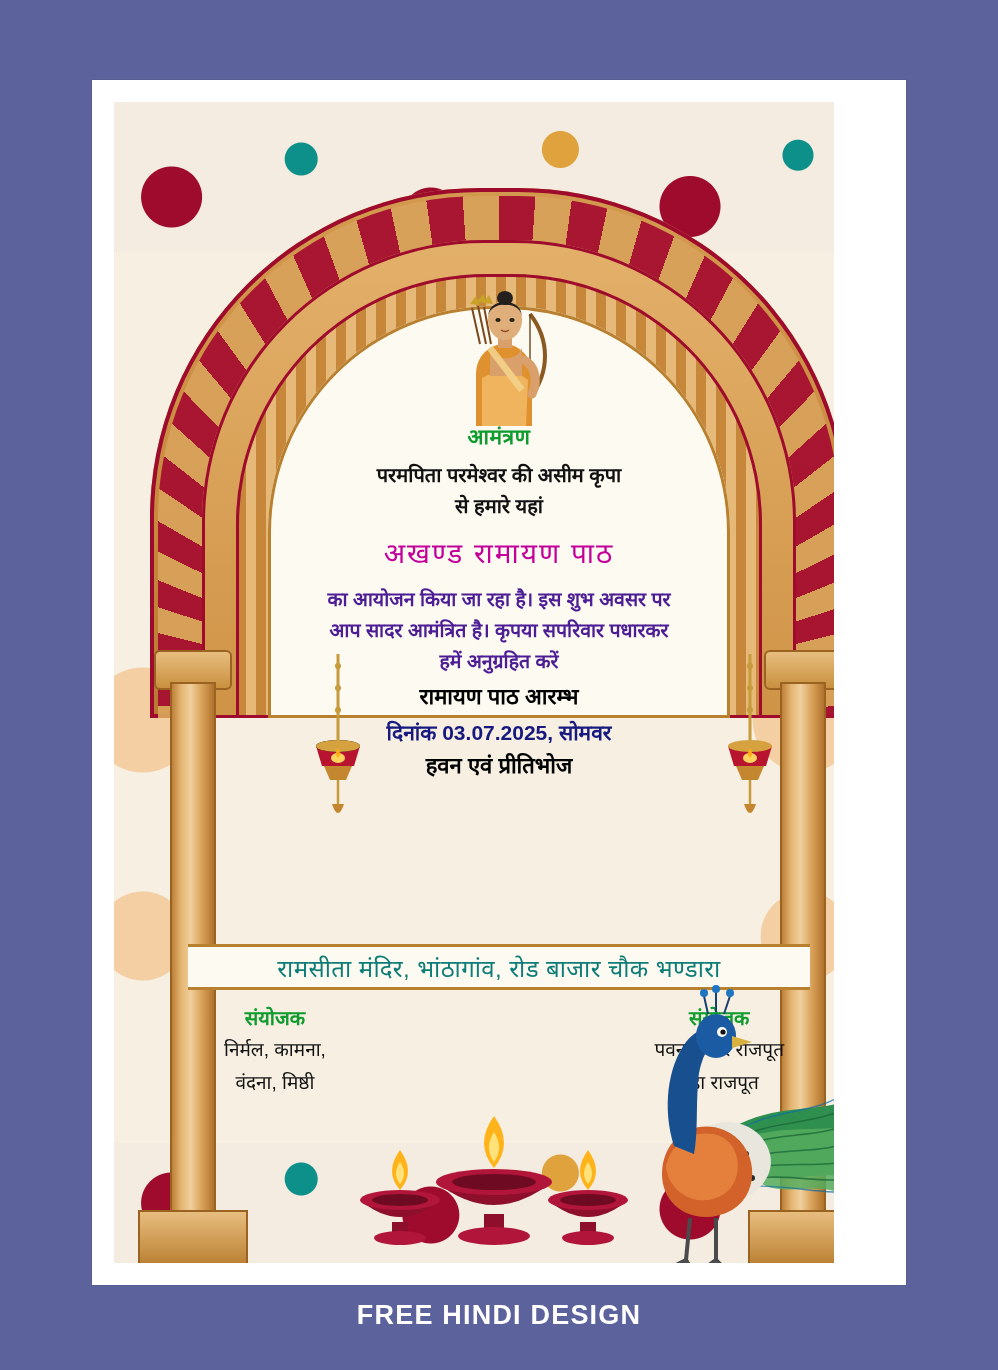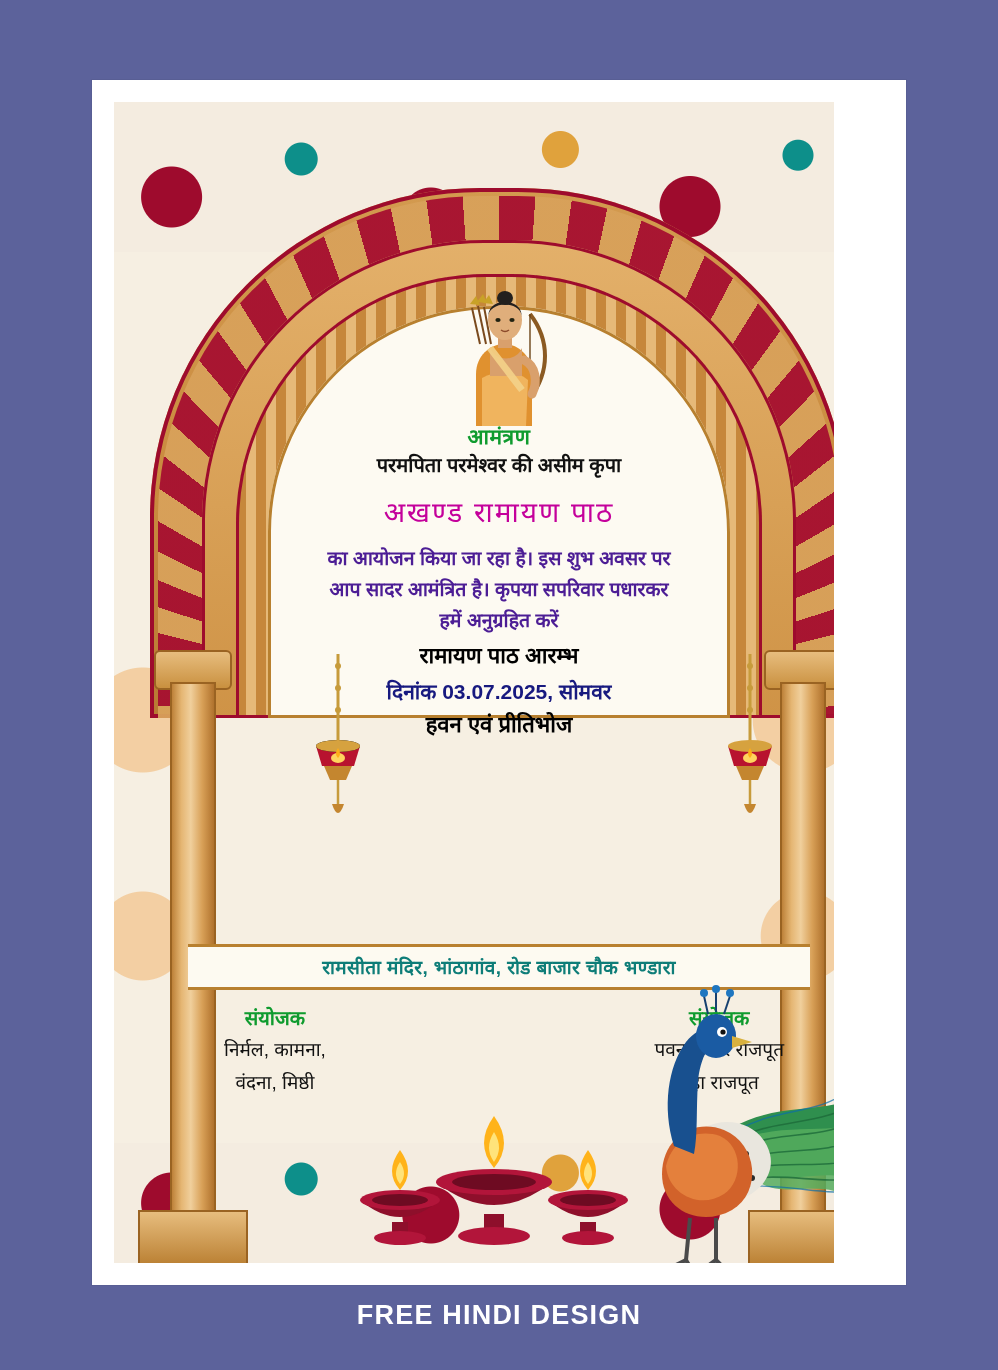--- a/index.html
+++ b/index.html
@@ -149,21 +149,21 @@
   
   .venue {
     position: absolute; left: 74px; top: 842px;
     width: 622px; height: 46px;
     background: #fdfaf1;
     border-top: 3px solid #b8802f; border-bottom: 3px solid #b8802f;
     display: flex; align-items: center; justify-content: center;
     z-index: 7;
   }
   .venue span {
-    color: #0e7d78; font-size: 19px; font-weight: 700; letter-spacing: .4px;
+    color: #0e7d78; font-size: 24px; font-weight: 400; letter-spacing: .4px;
   }
 
   
   .hosts {
     position: absolute; left: 110px; top: 902px; width: 560px;
     display: flex; justify-content: space-between; z-index: 7;
   }
   .host-col { text-align: center; }
   .host-role { color: #0f9b2e; font-size: 20px; font-weight: 700; }
   .host-names { color: #111; font-size: 19px; font-weight: 400; line-height: 29px; margin-top: 4px; }
@@ -281,21 +281,22 @@
         <ellipse cx="28" cy="92" rx="22" ry="6" fill="#d6a23f"></ellipse>
         <ellipse cx="28" cy="104" rx="7" ry="5" fill="#ffd45e"></ellipse>
         <path d="M28 94 q4 6 0 10 q-4 -4 0 -10" fill="#ffae19"></path>
         <path d="M14 112 L42 112 L36 126 L20 126 Z" fill="#c4862f"></path>
         <line x1="28" y1="126" x2="28" y2="150" stroke="#c79b3b" stroke-width="2.5"></line>
         <path d="M22 150 q6 18 12 0 z" fill="#c4862f"></path>
       </svg>
 
       <div class="content">
         <div class="amantran">आमंत्रण</div>
-        <div class="line" style="margin-top:0">परमपिता परमेश्वर की असीम कृपा</div>
+        <div class="line" style="margin-top:10px">परमपिता परमेश्वर की असीम कृपा</div>
+        <div class="line">से हमारे यहां</div>
         <div class="title-main">अखण्ड रामायण पाठ</div>
         <div class="body-lines">का आयोजन किया जा रहा है। इस शुभ अवसर पर</div>
         <div class="body-lines">आप सादर आमंत्रित है। कृपया सपरिवार पधारकर</div>
         <div class="body-lines">हमें अनुग्रहित करें</div>
         <div class="event-line">रामायण पाठ आरम्भ</div>
         <div class="date-line" style="margin-top:8px">दिनांक 03.07.2025, सोमवर</div>
         <div class="event-line">हवन एवं प्रीतिभोज</div>
       </div>
 
       <div class="venue">

